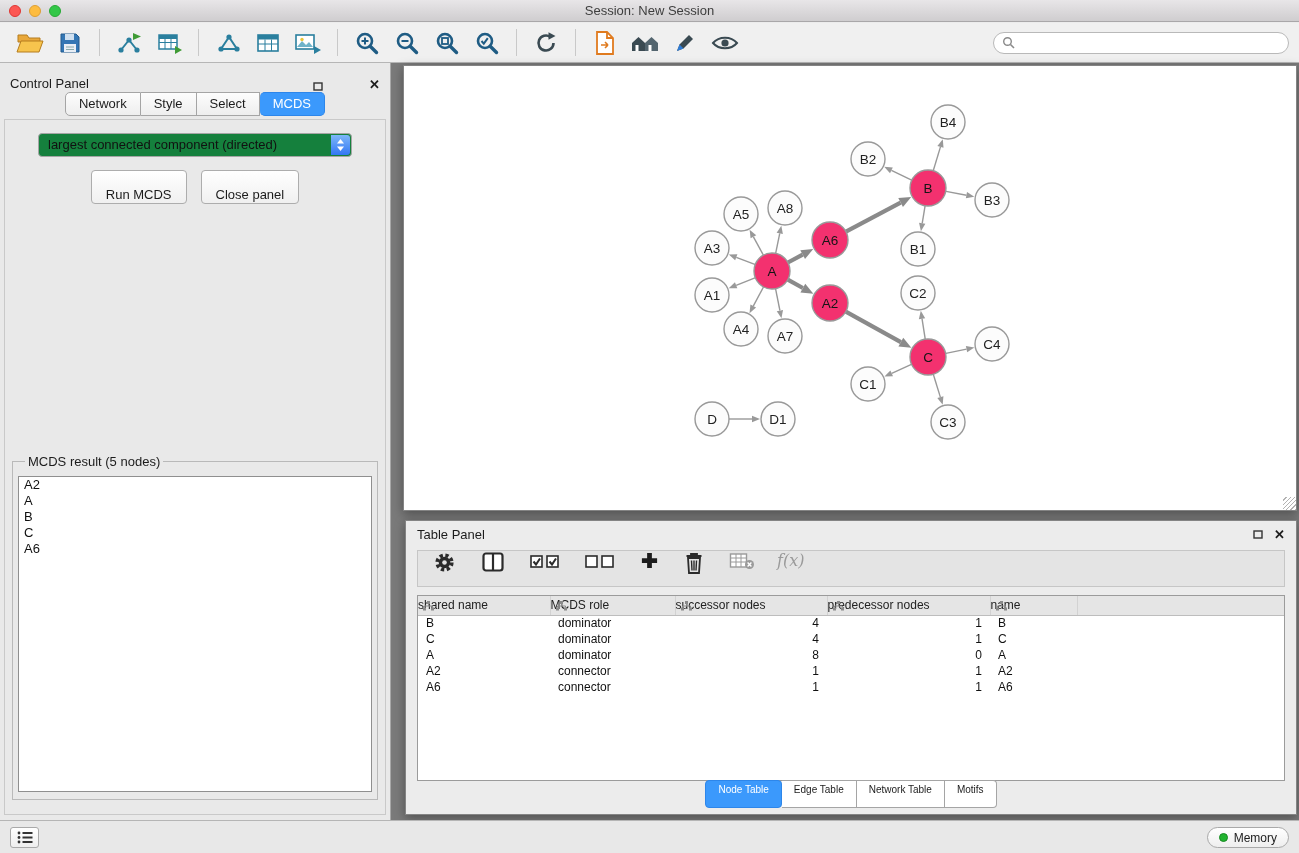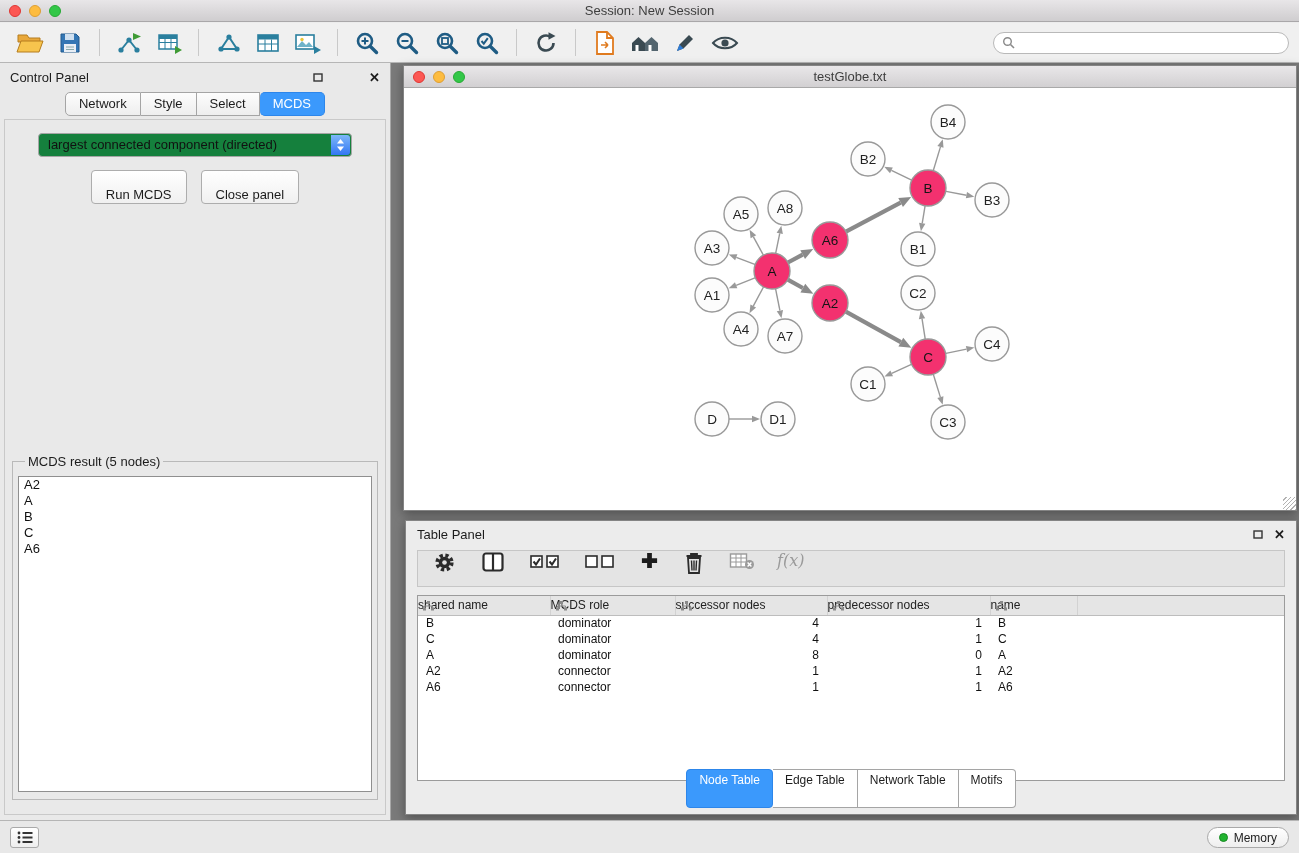--- a/index.html
+++ b/index.html
@@ -26,21 +26,21 @@
     margin:0 3px; border-radius:4px; cursor:default; }
   .tb-sep { width:1px; height:27px; background:#c9c9c9; margin:0 9px; }
   .search-field { margin-left:auto; width:296px; height:22px; border:1px solid #b9b9b9;
     border-radius:12px; background:#fff; display:flex; align-items:center; padding:0 8px; gap:5px; }
   .search-field input { border:none; outline:none; flex:1; font-size:12px; background:transparent;
     font-family:"Liberation Sans", sans-serif; }
 
   
   .control-panel { position:absolute; left:0; top:63px; width:391px; bottom:33px;
     background:#e9e9e9; border-right:1px solid #a8a8a8; }
-  .panel-header { height:28px; display:flex; align-items:center; padding:0 10px; font-size:13px; color:#1c1c1c;gap:35px; }
+  .panel-header { height:28px; display:flex; align-items:flex-end; padding:0 10px; font-size:13px; color:#1c1c1c;gap:35px; }
   .panel-header .spacer { flex:1; }
   .float-ic { margin-right:11px; display:flex; }
   .close-ic { font-size:13px; font-weight:bold; color:#1c1c1c; line-height:1; }
   .cp-tabs { display:flex; justify-content:center; margin-top:1px; }
   .cp-tab { font-size:13px; padding:3px 13px 4px; background:linear-gradient(#fdfdfd,#eeeeee);
     border:1px solid #a5a5a5; border-left:none; color:#1c1c1c; }
   .cp-tab:first-child { border-left:1px solid #a5a5a5; border-radius:5px 0 0 5px; }
   .cp-tab:last-child { border-radius:0 5px 5px 0; }
   .cp-tab.selected { background:var(--accent, #3b99fc); border-color:#2d86ea; color:#fff; border-radius:5px; }
   .cp-pane { position:absolute; left:4px; right:4px; top:56px; bottom:5px; border:1px solid #c9c9c9; }
@@ -87,21 +87,21 @@
     border-right:1px solid #d2d2d2; border-bottom:1px solid #bdbdbd; text-align:left; }
   table.node-table th.filler { border-right:none; }
   .sort-ic { position:absolute; left:5px; top:5px; }
   table.node-table td { height:16px; padding:0 8px; color:#111; overflow:hidden; white-space:nowrap; }
   td.c0 { padding-left:8px; }
   td.c1 { padding-left:14px; }
   td.c2 { text-align:right; padding-right:14px; }
   td.c3 { text-align:right; padding-right:46px; }
   td.c4 { padding-left:16px; }
   .tp-tabs { position:absolute; left:0; right:0; bottom:6px; display:flex; justify-content:center; }
-  .tp-tab { font-size:12px; padding:3px 12px 20px; background:#fff; border:1px solid #a5a5a5;
+  .tp-tab { font-size:10px; padding:3px 12px 12px; background:#fff; border:1px solid #a5a5a5;
     border-left:none; color:#1c1c1c; }
   .tp-tab:first-child { border-left:1px solid #a5a5a5; border-radius:4px 0 0 4px; }
   .tp-tab:last-child { border-radius:0 4px 4px 0; }
   .tp-tab.selected { background:var(--accent, #3b99fc); border-color:#2d86ea; color:#fff; border-radius:4px; }
 
   
   .statusbar { position:absolute; left:0; right:0; bottom:0; height:33px; background:#e8e8e8;
     border-top:1px solid #b5b5b5; }
   .list-btn { position:absolute; left:10px; top:6px; width:29px; height:21px;
     background:linear-gradient(#ffffff,#eeeeee); border:1px solid #a9a9a9; border-radius:3px;
@@ -302,28 +302,20 @@
             <div class="result-item">C</div>
             <div class="result-item">A6</div>
           </div>
       </fieldset>
     </div>
   </div>
 
   <div class="desktop">
 
     <div class="net-window">
-      <div class="inner-titlebar">
-        <div class="traffic">
-          <span class="tl red"></span>
-          <span class="tl yellow"></span>
-          <span class="tl green"></span>
-        </div>
-        <div class="title">testGlobe.txt</div>
-      </div>
       <div class="net-canvas">
         <svg id="graph-svg" width="892" height="422" viewBox="0 0 892 422" font-family="Liberation Sans, sans-serif">
             <line x1="359.87787690253026" y1="167.06577365949113" x2="349.42207061965956" y2="147.84058146195474" stroke="#999999" stroke-width="1.4"></line>
             <polygon points="345.5998950443797,140.81271024289174 352.23321910728475,146.3117112318428 346.6109221320344,149.3694516920667" fill="#999999"></polygon>
             <line x1="371.4355559883738" y1="165.3507671332656" x2="375.7456202530754" y2="144.46353261971143" stroke="#999999" stroke-width="1.4"></line>
             <polygon points="377.36235248289836,136.62859950595407 378.87959349857834,145.1102255116406 372.61164700757246,143.81683972778225" fill="#999999"></polygon>
             <line x1="352.12631600586514" y1="175.9150878022483" x2="332.2773990498533" y2="168.30633630244378" stroke="#999999" stroke-width="1.4"></line>
             <polygon points="324.8074301114369,165.44284820938415 333.4227942870771,165.31834872707722 331.1320038126294,171.29432387781034" fill="#999999"></polygon>
             <line x1="352.2158962549506" y1="188.31364149801976" x2="332.1403939630168" y2="196.3438424147933" stroke="#999999" stroke-width="1.4"></line>
             <polygon points="324.7125804359347,199.31496782562613 330.95194379868366,193.37271700396047 333.3288441273499,199.31496782562613" fill="#999999"></polygon>

